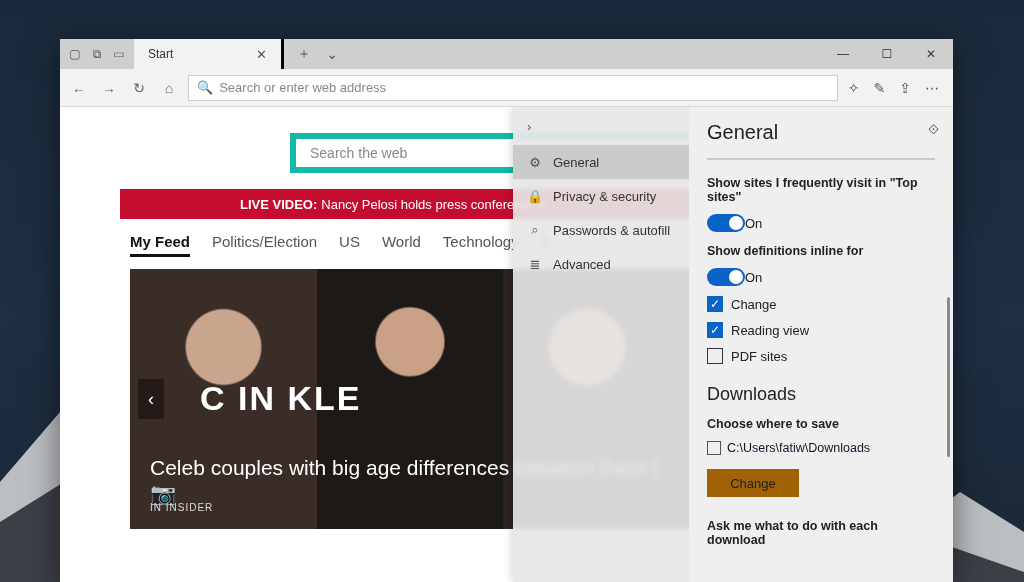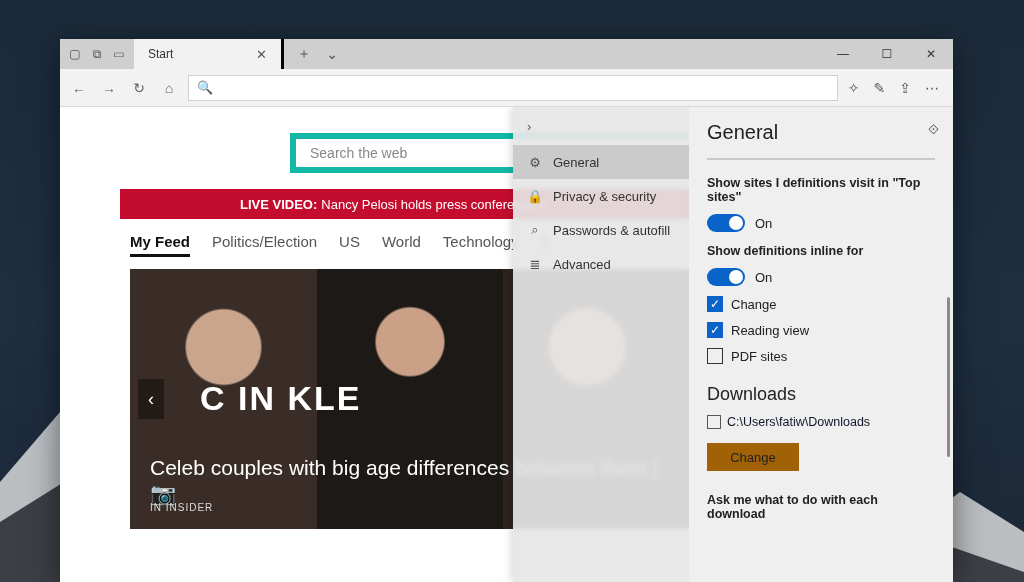--- a/index.html
+++ b/index.html
@@ -87,21 +87,21 @@
   .catrow.sel{background:rgba(200,200,200,0.9);}
   .catrow .ic{width:16px;text-align:center;color:#555;font-size:13px;}
   .setcol{
     flex:1; background:#efefef; padding:14px 18px; font-size:13px; color:#222;
     display:flex; flex-direction:column; gap:10px; position:relative;
   }
   .setcol h2{font-size:20px; font-weight:400; margin-bottom:4px;}
   .pin{position:absolute; top:14px; right:14px; color:#555; font-size:14px;}
   .hr{height:2px;background:#c9c9c9;margin-bottom:4px;}
   .grp-title{font-weight:700; font-size:12.5px; margin-top:2px;}
-  .togglerow{display:flex;align-items:center;gap:10px;}
+  .togglerow{display:flex;align-items:center;}
   .toggle{width:38px;height:18px;border-radius:10px;background:#0a63c9;position:relative;}
   .toggle::after{content:"";position:absolute;right:2px;top:2px;width:14px;height:14px;border-radius:50%;background:#fff;}
   .chkrow{display:flex;align-items:center;gap:8px;}
   .chk{width:16px;height:16px;border:1.5px solid #333;display:flex;align-items:center;justify-content:center;font-size:12px;color:#fff;}
   .chk.on{background:#0a63c9;border-color:#0a63c9;}
   .section-h{font-size:18px;font-weight:400;margin-top:10px;}
   .pathrow{display:flex;align-items:center;gap:6px;color:#0f172a;font-size:12.5px;}
   .pathbox{width:14px;height:14px;border:1.5px solid #555;}
   .btn{width:92px;height:28px;background:#a16207;display:flex;align-items:center;justify-content:center;font-size:13px;margin-top:4px;}
   .scrollthumb{position:absolute;right:3px;top:190px;width:3px;height:160px;background:#8a8a8a;border-radius:2px;}
@@ -141,20 +141,21 @@
 
   <div class="toolbar">
     <div class="navgrp">
       <span>←</span>
       <span>→</span>
       <span>↻</span>
       <span>⌂</span>
     </div>
     <div class="addr">
       <span>🔍</span>
+      <span>Search or enter web address</span>
     </div>
     <div class="right">
       <span>✧</span>
       <span>✎</span>
       <span>⇪</span>
       <span>⋯</span>
     </div>
   </div>
 
   <div class="content">
@@ -208,21 +209,21 @@
           <span class="ic">≣</span>
           <span>Advanced</span>
         </div>
       </div>
 
       <div class="setcol">
         <span class="pin">⟐</span>
         <h2>General</h2>
         <div class="hr"></div>
 
-        <div class="grp-title">Show sites I definitions visit in "Top sites"</div>
+        <div class="grp-title">Show sites I frequently visit in "Top sites"</div>
         <div class="togglerow">
           <div class="toggle"></div>
           <span>On</span>
         </div>
 
         <div class="grp-title">Show definitions inline for</div>
         <div class="togglerow">
           <div class="toggle"></div>
           <span>On</span>
         </div>
@@ -233,20 +234,21 @@
         <div class="chkrow">
           <div class="chk on">✓</div>
           <span>Reading view</span>
         </div>
         <div class="chkrow">
           <div class="chk"></div>
           <span>PDF sites</span>
         </div>
 
         <div class="section-h">Downloads</div>
+        <div class="grp-title">Choose where to save</div>
         <div class="pathrow">
           <div class="pathbox"></div>
           <span>C:\Users\fatiw\Downloads</span>
         </div>
         <div class="btn">
           <span>Change</span>
         </div>
 
         <div class="grp-title" style="margin-top:12px">Ask me what to do with each download</div>
 

